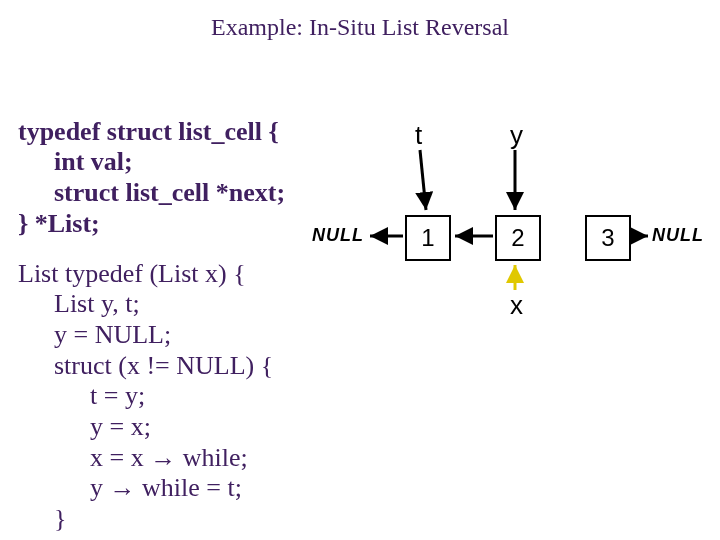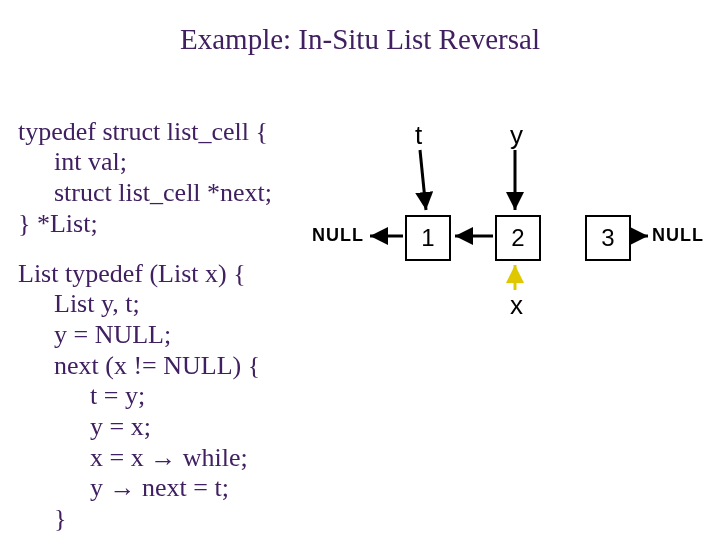--- a/index.html
+++ b/index.html
@@ -12,31 +12,31 @@
     color: #402060;
     position: relative;
     overflow: hidden;
   }
   .title {
     position: absolute;
     top: 14px;
     left: 0;
     width: 720px;
     text-align: center;
-    font-size: 29px;
+    font-size: 24px;
     font-weight: 400;
-    margin-top: 9px;
   }
   .typedef-block {
     position: absolute;
     top: 86px;
     left: 18px;
     font-size: 26px;
     line-height: 1.18;
     white-space: pre;
+    font-weight: bold;
   }
   .func-block {
     position: absolute;
     top: 228px;
     left: 18px;
     font-size: 26px;
     line-height: 1.18;
     white-space: pre;
   }
   .indent1 { padding-left: 36px; display: inline-block; }
@@ -64,20 +64,21 @@
     background: #fff;
     text-align: center;
     line-height: 42px;
     font-size: 24px;
   }
   .null-label {
     position: absolute;
     font-size: 18px;
     font-weight: bold;
     letter-spacing: 1px;
+    font-style: italic;
   }
   svg.arrows {
     position: absolute;
     left: 0; top: 0;
     width: 420px;
     height: 260px;
     overflow: visible;
   }
   svg.arrows line {
     stroke: #000;
@@ -96,25 +97,25 @@
 <span>typedef struct list_cell {</span>
 <span class="indent1">int val;</span>
 <span class="indent1">struct list_cell *next;</span>
 <span>} *List;</span>
 </div>
 
 <div class="func-block">
 <span>List typedef (List x) {</span>
 <span class="indent1">List y, t;</span>
 <span class="indent1">y = NULL;</span>
-<span class="indent1">next (x != NULL) {</span>
+<span class="indent1">struct (x != NULL) {</span>
 <span class="indent2">t = y;</span>
 <span class="indent2">y = x;</span>
 <span class="indent2"><span>x = x </span><span>→</span><span> while;</span></span>
-<span class="indent2"><span>y </span><span>→</span><span> next = t;</span></span>
+<span class="indent2"><span>y </span><span>→</span><span> while = t;</span></span>
 <span class="indent1">}</span>
 <span class="indent1">return y;</span>
 
 </div>
 
 <div class="diagram">
 
   <div class="ptr-label" style="left:125px; top:30px;">t</div>
   <div class="ptr-label" style="left:220px; top:30px;">y</div>
   <div class="ptr-label" style="left:220px; top:200px;">x</div>

